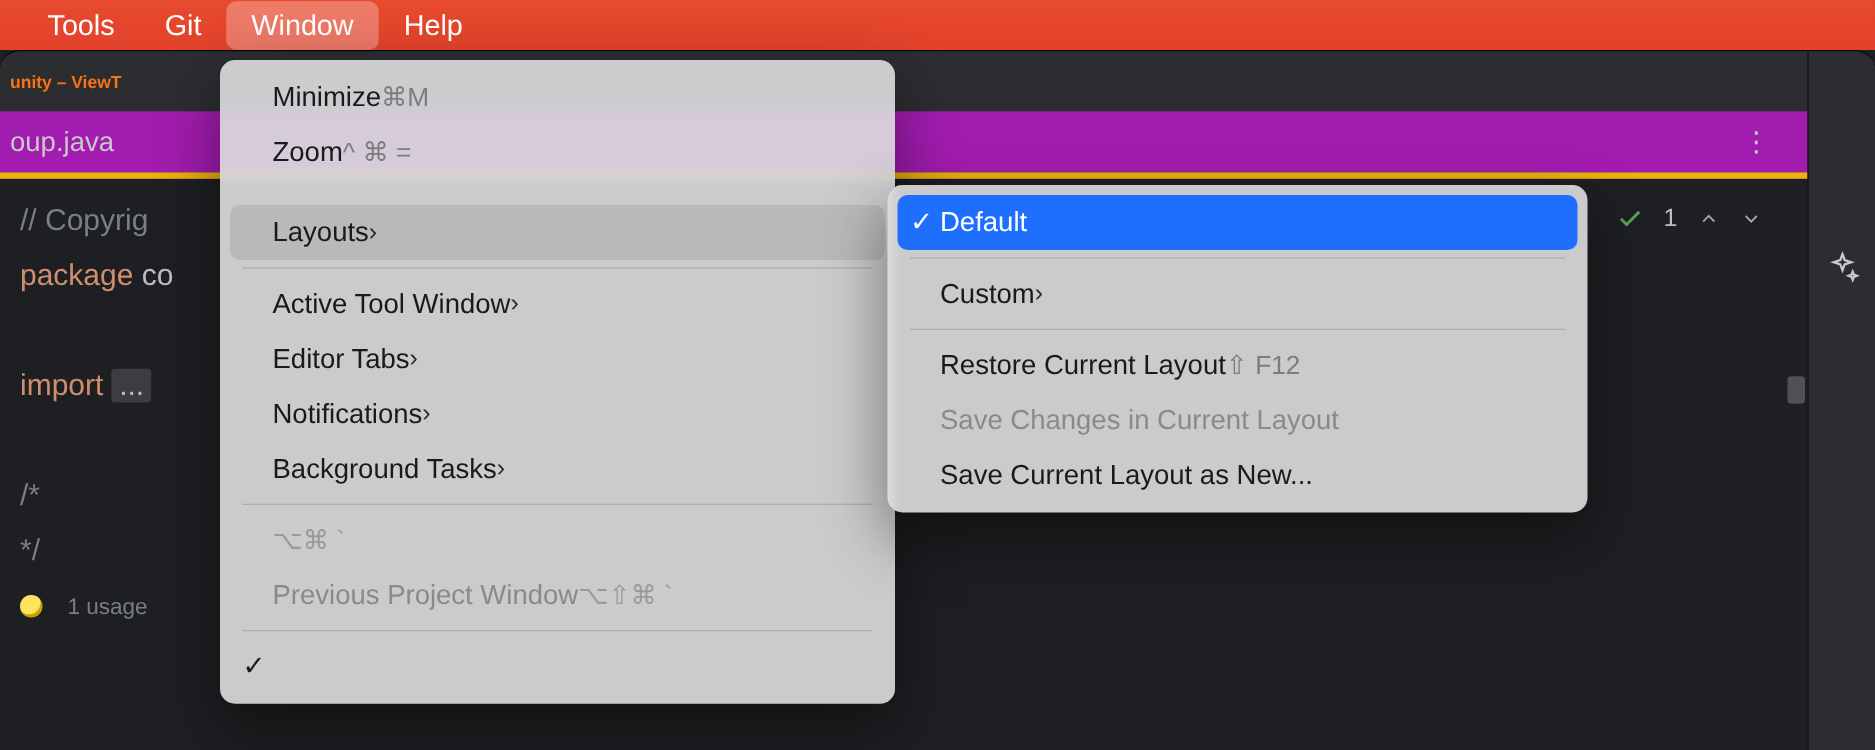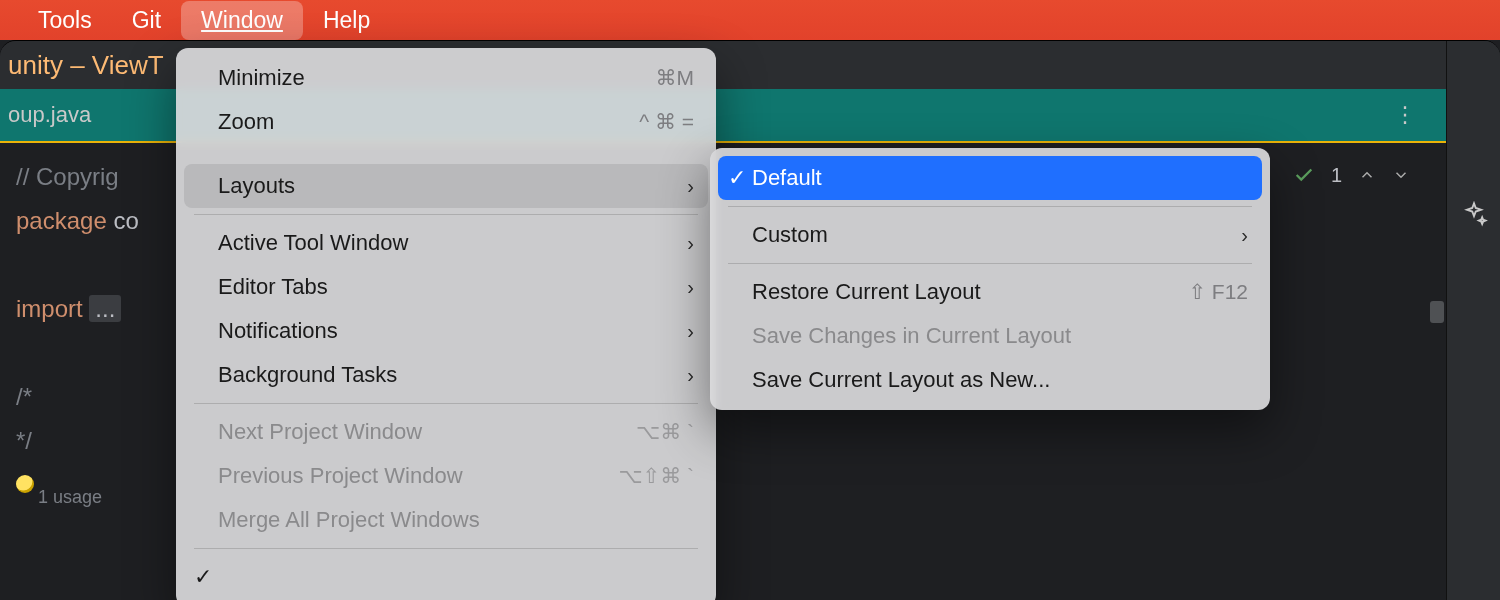--- a/index.html
+++ b/index.html
@@ -14,49 +14,50 @@
   gap: 0;
   text-align: center;
 }
 .menubar-item {
   color: #fff;
   font-size: 23px;
   padding: 6px 20px;
   border-radius: 8px;
   cursor: default;
 }
-.menubar-item.active { background: rgba(255,255,255,0.28); text-decoration: underline; }
+.menubar-item.active { background: rgba(255,255,255,0.28); }
 
 .window-frame {
   position: absolute;
   left: 0; top: 40px; right: 0; bottom: 0;
   background: #1e1f22;
   border-top: 1px solid #000;
   border-radius: 16px 16px 0 0;
   overflow: hidden;
 }
 .titlebar {
   height: 48px;
   background: #2b2d30;
-  color: #fdba74;
+  color: #f97316;
   display: flex;
   align-items: center;
   padding-left: 8px;
-  font-size: 26px;
+  font-size: 14px;
+  font-weight: bold;
 }
 .tabbar {
   height: 54px;
-  background: #0f766e;
+  background: #a21caf;
   display: flex;
   align-items: center;
   color: #c9c9c9;
   font-size: 22px;
   padding-left: 8px;
   position: relative;
-  border-bottom: 2px solid #eab308;
+  border-bottom: 5px solid #eab308;
 }
 .tabbar .right {
   position: absolute;
   right: 28px;
   display: flex;
   align-items: center;
   gap: 30px;
 }
 .kebab { color:#c9c9c9; font-size:22px; letter-spacing: 0; line-height: 6px;}
 .bell-icon { width:26px; height:26px; }
@@ -65,21 +66,21 @@
   position: relative;
   padding: 12px 0 0 16px;
   color: #bcbec4;
   font-family: "Menlo","Consolas",monospace;
   font-size: 24px;
   line-height: 44px;
 }
 .editor .comment { color: #7a7e85; }
 .editor .kw { color: #cf8e6d; margin-top: 24px; }
 .editor .ellipsis { background:#3b3d41; border-radius:3px; padding: 0 6px; color:#bcbec4;}
-.editor .usage { font-size: 18px; color: #7a7e85; display:inline-flex; gap:4px;}
+.editor .usage { font-size: 18px; color: #7a7e85; display:inline-flex; align-items:center; gap:20px;}
 .bulb { width:18px; height:18px; background: radial-gradient(circle at 40% 35%, #ffe262 55%, #caa200 60%); border-radius:50%; display:inline-block;}
 .problems-badge {
   position:absolute;
   top: 10px;
   right: 90px;
   display:flex;
   align-items:center;
   gap:16px;
   color:#bcbec4;
   font-size:20px;
@@ -117,21 +118,20 @@
   backdrop-filter: blur(4px);
   border-radius: 12px;
   box-shadow: 0 20px 50px rgba(0,0,0,0.45);
   padding: 8px;
   font-size: 22px;
   color: #1a1a1a;
 }
 .menu-row {
   display:flex;
   align-items:center;
-  justify-content: space-between;
   height: 44px;
   padding: 0 14px 0 34px;
   border-radius: 8px;
   position: relative;
   white-space: nowrap;
 }
 .menu-row.hover { background: #b9b9bb; margin-top: 20px; }
 .menu-row.selected { background: #1f6fff; color:#fff; }
 .menu-row.disabled { color: #8a8a8c; }
 .menu-sep { height:1px; background: rgba(0,0,0,0.15); margin: 6px 10px; }
@@ -230,29 +230,25 @@
   <div class="menu-row">
     <span>Notifications</span>
     <span class="submenu-arrow">›</span>
   </div>
   <div class="menu-row">
     <span>Background Tasks</span>
     <span class="submenu-arrow">›</span>
   </div>
   <div class="menu-sep"></div>
   <div class="menu-row disabled">
-    <span>Next Project Window</span>
     <span class="shortcut">⌥⌘ `</span>
   </div>
   <div class="menu-row disabled">
     <span>Previous Project Window</span>
     <span class="shortcut">⌥⇧⌘ `</span>
-  </div>
-  <div class="menu-row disabled">
-    <span>Merge All Project Windows</span>
   </div>
   <div class="menu-sep"></div>
   <div class="menu-row">
     <span class="check">✓</span>
   </div>
 </div>
 
 <div id="layouts-menu" class="menu">
   <div class="menu-row selected">
     <span class="check">✓</span>

